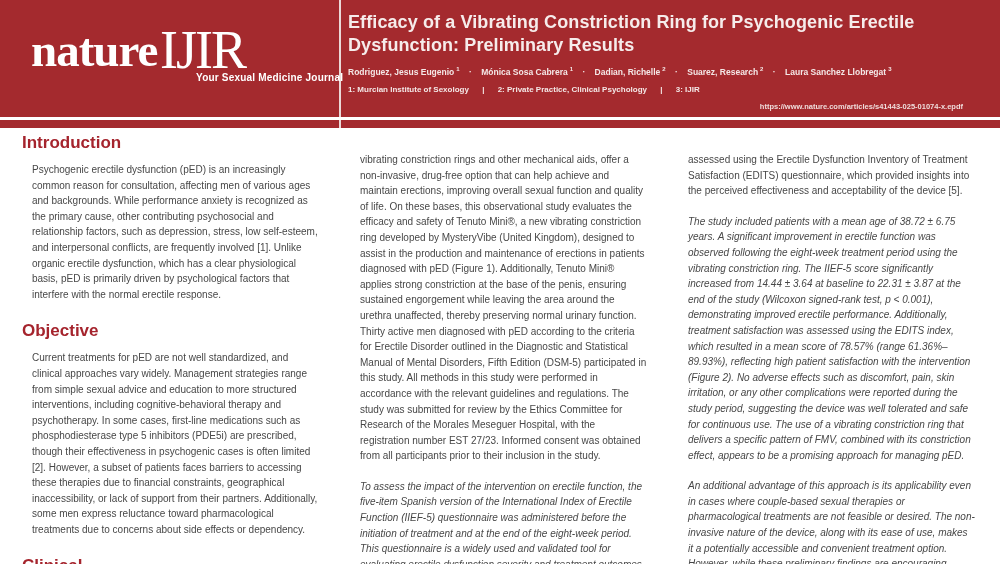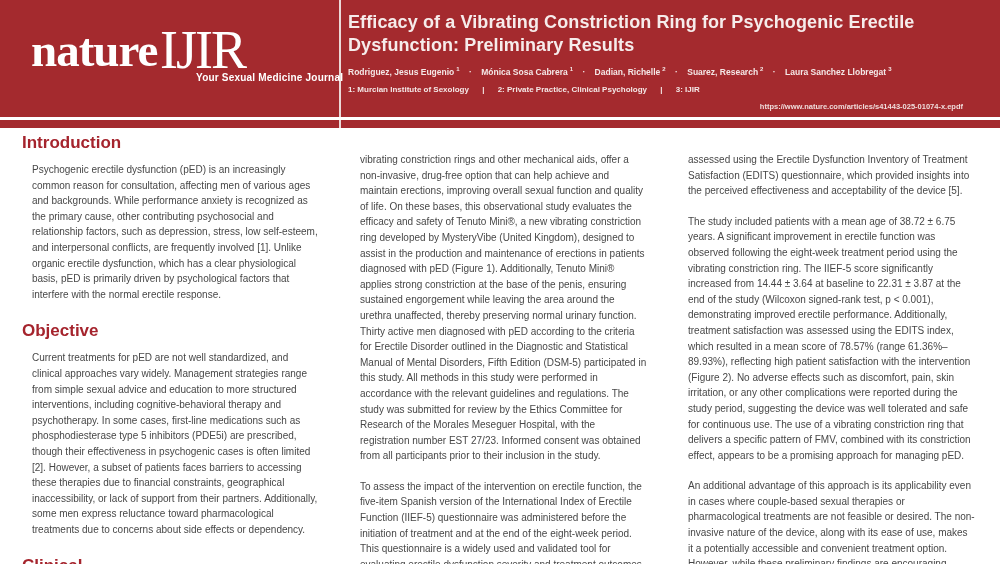--- a/index.html
+++ b/index.html
@@ -53,21 +53,21 @@
   .col h2{
     margin:19px 0 4px;font-size:17px;line-height:19px;
     color:var(--heading-red);font-weight:bold;
   }
   .col h2.first{margin-top:0;}
   .col p{
     margin:10px;font-size:10px;line-height:15.6px;color:var(--ink);
     text-align:left;
   }
   .col p.cont{margin-top:19px;}
-  .col p + p{margin-top:15px;}
+  .col p + p{margin-top:15px;font-style:italic;}
 </style>
 </head>
 <body>
 
 <div class="page">
 
   <header class="header">
     <div class="band-main"></div>
     <div class="gap-line"></div>
     <div class="band-strip"></div>

